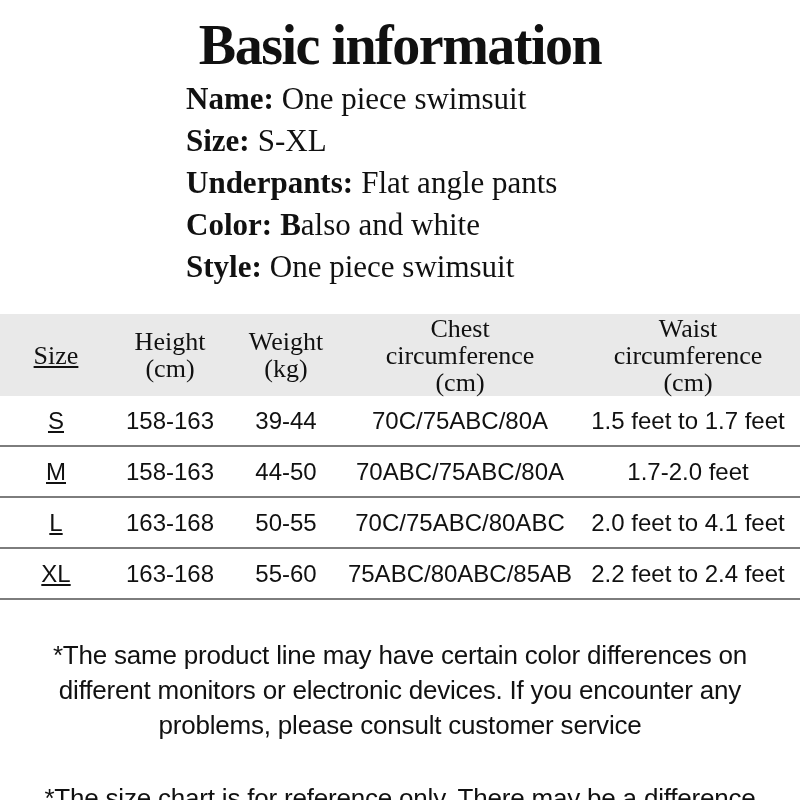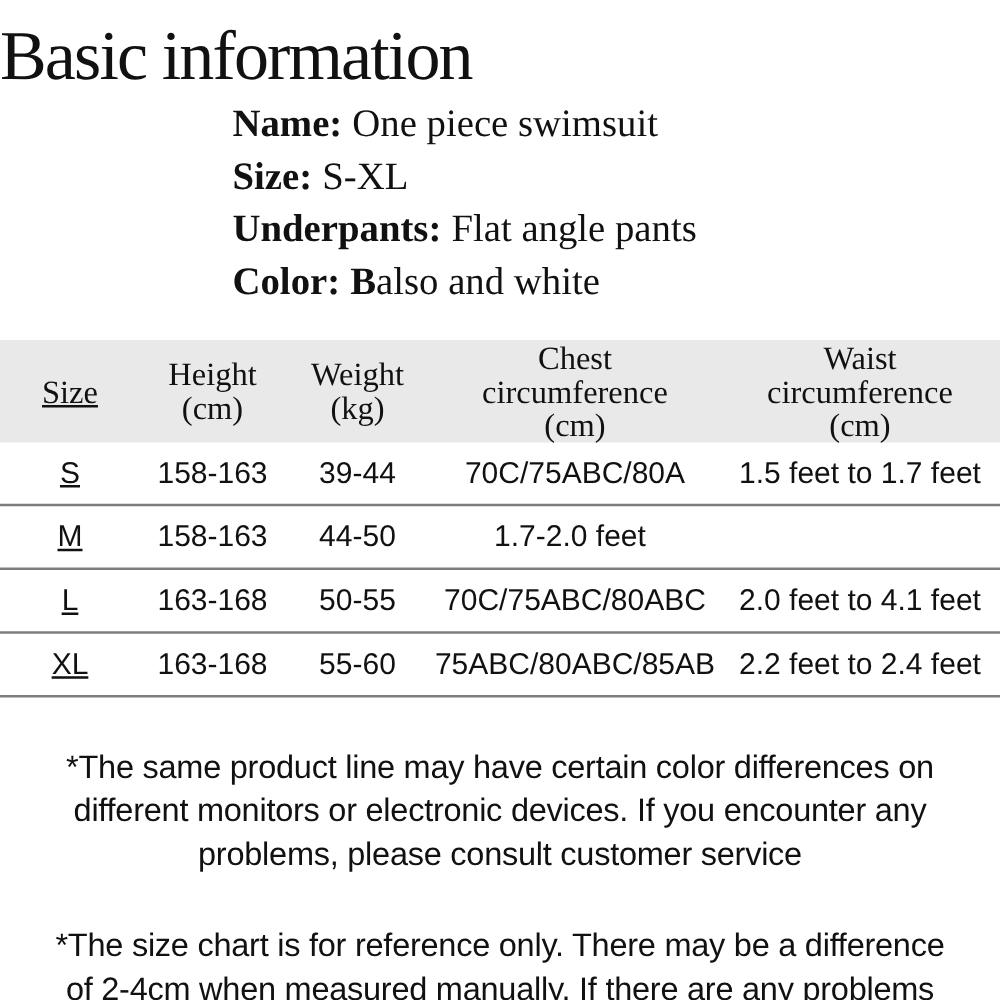--- a/index.html
+++ b/index.html
@@ -12,23 +12,23 @@
   html, body {
     width: 800px; height: 800px;
     background: var(--bg);
     color: var(--text);
     overflow: hidden;
     font-family: "Liberation Serif", serif;
   }
   .page { width: 800px; height: 800px; position: relative; }
 
   .title {
-    text-align: left;
+    text-align: center;
     font-family: "Liberation Serif", serif;
-    font-weight: 400;
+    font-weight: 700;
     font-size: 56px;
     line-height: 62px;
     letter-spacing: -1.5px;
     padding-top: 14px;
   }
 
   .info-block {
     margin: 2px 0 0 186px;
     font-size: 31px;
     line-height: 42px;
@@ -84,20 +84,21 @@
 
 <div class="page">
 
   <div class="title">Basic information</div>
 
   <div class="info-block">
     <div class="info-line"><span class="info-label">Name:</span><span class="info-bold-prefix"></span><span>One piece swimsuit</span></div>
     <div class="info-line"><span class="info-label">Size:</span><span class="info-bold-prefix"></span><span>S-XL</span></div>
     <div class="info-line"><span class="info-label">Underpants:</span><span class="info-bold-prefix"></span><span>Flat angle pants</span></div>
     <div class="info-line"><span class="info-label">Color:</span><span class="info-bold-prefix">B</span><span>also and white</span></div>
+    <div class="info-line"><span class="info-label">Style:</span><span class="info-bold-prefix"></span><span>One piece swimsuit</span></div>
   </div>
 
   <div class="size-table">
     <div class="table-header">
       <div class="col col-size">Size</div>
       <div class="col col-height">Height
 (cm)</div>
       <div class="col col-weight">Weight
 (kg)</div>
       <div class="col col-chest">Chest
@@ -112,20 +113,21 @@
       <div class="col col-size">S</div>
       <div class="col col-height">158-163</div>
       <div class="col col-weight">39-44</div>
       <div class="col col-chest">70C/75ABC/80A</div>
       <div class="col col-waist">1.5 feet to 1.7 feet</div>
     </div>
     <div class="table-row">
       <div class="col col-size">M</div>
       <div class="col col-height">158-163</div>
       <div class="col col-weight">44-50</div>
+      <div class="col col-chest">70ABC/75ABC/80A</div>
       <div class="col col-waist">1.7-2.0 feet</div>
     </div>
     <div class="table-row">
       <div class="col col-size">L</div>
       <div class="col col-height">163-168</div>
       <div class="col col-weight">50-55</div>
       <div class="col col-chest">70C/75ABC/80ABC</div>
       <div class="col col-waist">2.0 feet to 4.1 feet</div>
     </div>
     <div class="table-row">

